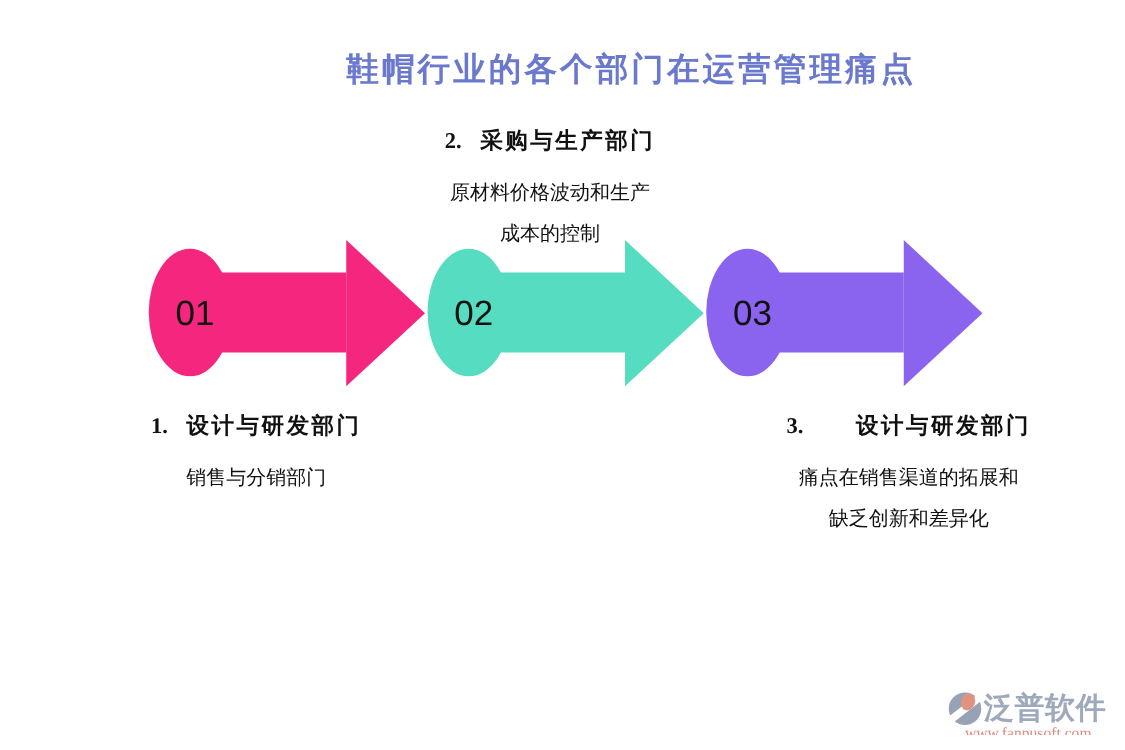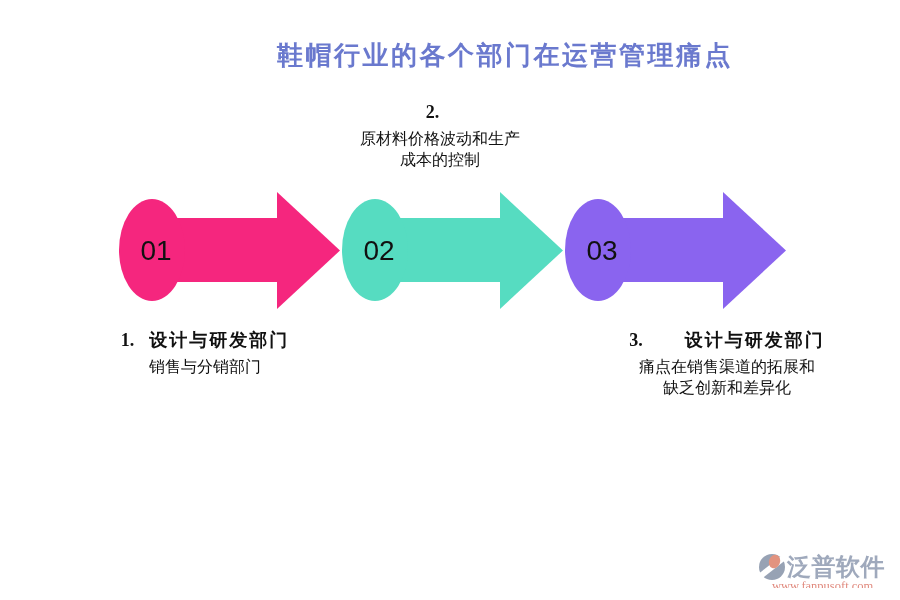--- a/index.html
+++ b/index.html
@@ -43,23 +43,23 @@
     font-weight: bold;
     letter-spacing: 2px;
     line-height: 23px;
     white-space: nowrap;
   }
   .step-label .hdr .num { letter-spacing: 0; margin-right: 15px; }
   .step-label .desc {
     font-size: 16px;
     letter-spacing: 0;
     line-height: 21px;
-    margin-top: 4px;
+    margin-top: 20px;
   }
-  .step-label .desc + .desc { margin-top: 0; }
+  .step-label .desc + .desc { margin-top: 12px; }
   #label-1 { left: 93px;  top: 329px; width: 224px; }
   #label-2 { left: 300px; top: 101px; width: 280px; }
   #label-3 { left: 612px; top: 329px; width: 230px; }
   #label-3 .hdr .num { margin-right: 42px; }
   .watermark {
     position: absolute;
     left: 758px;
     top: 551px;
     width: 136px;
   }
@@ -86,20 +86,21 @@
 </head>
 <body>
 
 <div class="canvas">
 
   <div class="slide-title" style="color: rgb(106, 121, 206);">鞋帽行业的各个部门在运营管理痛点</div>
 
   <div class="step-label" id="label-2">
     <div class="hdr">
       <span class="num">2.</span>
+      <span>采购与生产部门</span>
     </div>
     <div class="desc">原材料价格波动和生产</div>
     <div class="desc">成本的控制</div>
   </div>
 
   <svg class="arrows-svg" viewBox="0 0 900 600">
     <g>
       <rect x="152" y="218" width="125" height="64" fill="#F5267E"></rect>
       <polygon points="277,192 340,250.5 277,309" fill="#F5267E"></polygon>
       <ellipse cx="152" cy="250" rx="33" ry="51" fill="#F5267E"></ellipse>

